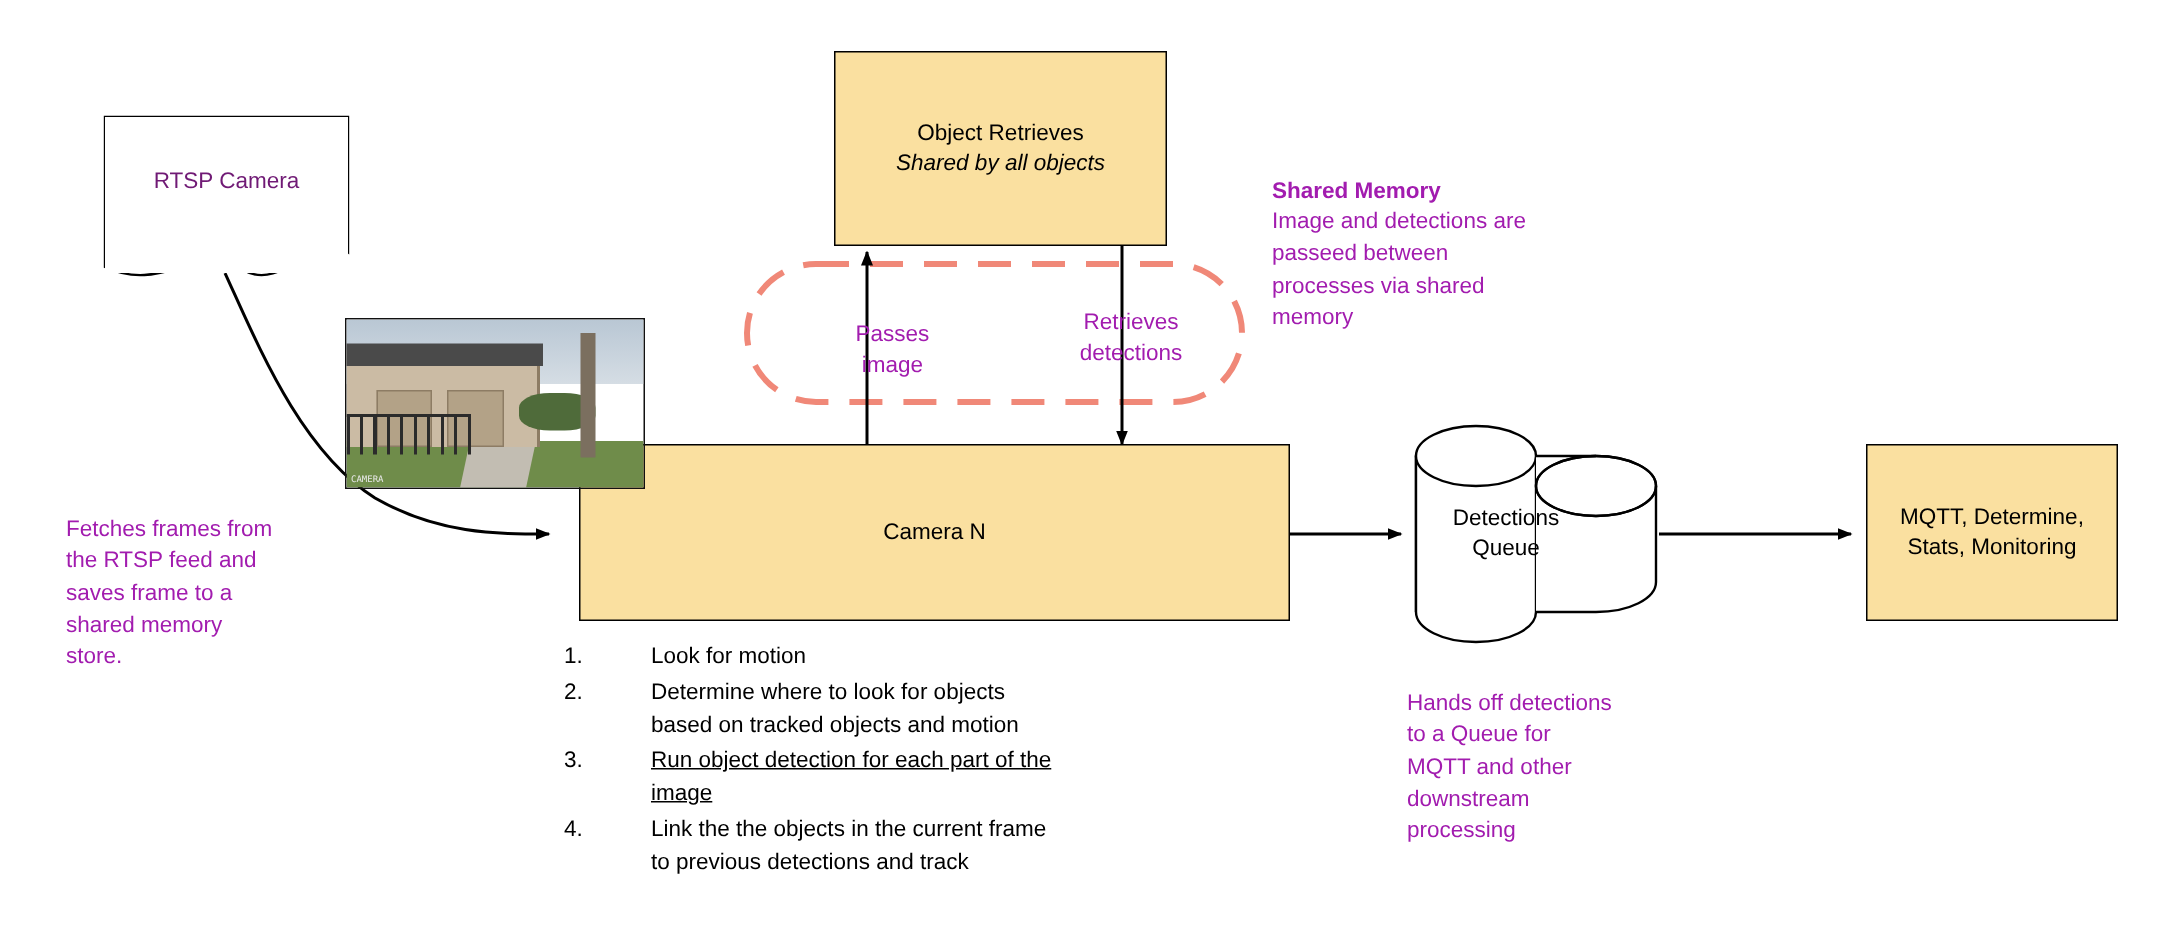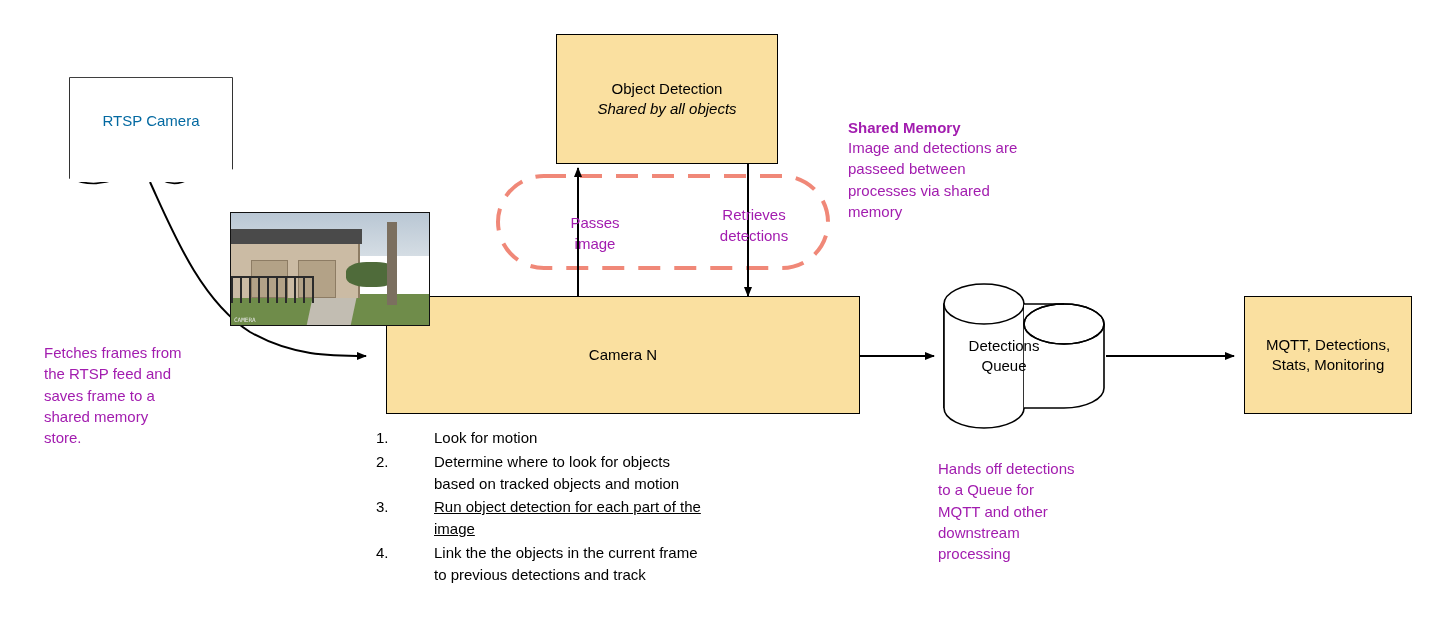--- a/index.html
+++ b/index.html
@@ -35,21 +35,21 @@
   }
   .box .sub {
     font-style: italic;
   }
   .doc-shape {
     background: #ffffff;
     display: flex;
     align-items: flex-start;
     justify-content: center;
     font-size: 15px;
-    color: #0369a1;
+    color: #701a75;
   }
   .doc-label {
     margin-top: 34px;
   }
   .text-block {
     position: absolute;
     font-size: 15px;
     color: #a21caf;
     line-height: 1.42;
     white-space: pre-line;
@@ -196,21 +196,21 @@
     <ellipse cx="1064" cy="324" rx="40" ry="20" fill="none" stroke="#000000" stroke-width="1.6"></ellipse>
 
     <path d="M1106,356 L1234,356" fill="none" stroke="#000000" stroke-width="2" marker-end="url(#arrow)"></path>
   </svg>
 
   <div class="node doc-shape" style="left:70px; top:78px; width:162px; height:104px;">
     <div class="doc-label">RTSP Camera</div>
   </div>
 
   <div class="node box" style="left:556px; top:34px; width:222px; height:130px;">
-    <div>Object Detection</div>
+    <div>Object Retrieves</div>
     <div class="sub">Shared by all objects</div>
   </div>
 
   <div class="node box" style="left:386px; top:296px; width:474px; height:118px;">
     <div>Camera N</div>
   </div>
 
   <div class="photo" style="left:230px; top:212px; width:198px; height:112px;">
     <div class="photo-inner">
       <div class="sky"></div>
@@ -226,21 +226,21 @@
       <div class="stamp">CAMERA</div>
     </div>
   </div>
 
   <div class="small-label" style="left:944px; top:336px; width:120px;">
     <div>Detections</div>
     <div>Queue</div>
   </div>
 
   <div class="node box" style="left:1244px; top:296px; width:168px; height:118px;">
-    <div>MQTT, Detections,</div>
+    <div>MQTT, Determine,</div>
     <div>Stats, Monitoring</div>
   </div>
 
   <div class="text-block" style="left:540px; top:212px; width:110px; text-align:center;">Passes
 image</div>
 
   <div class="text-block" style="left:694px; top:204px; width:120px; text-align:center;">Retrieves
 detections</div>
 
   <div class="text-block" style="left:44px; top:342px; width:200px;">Fetches frames from

